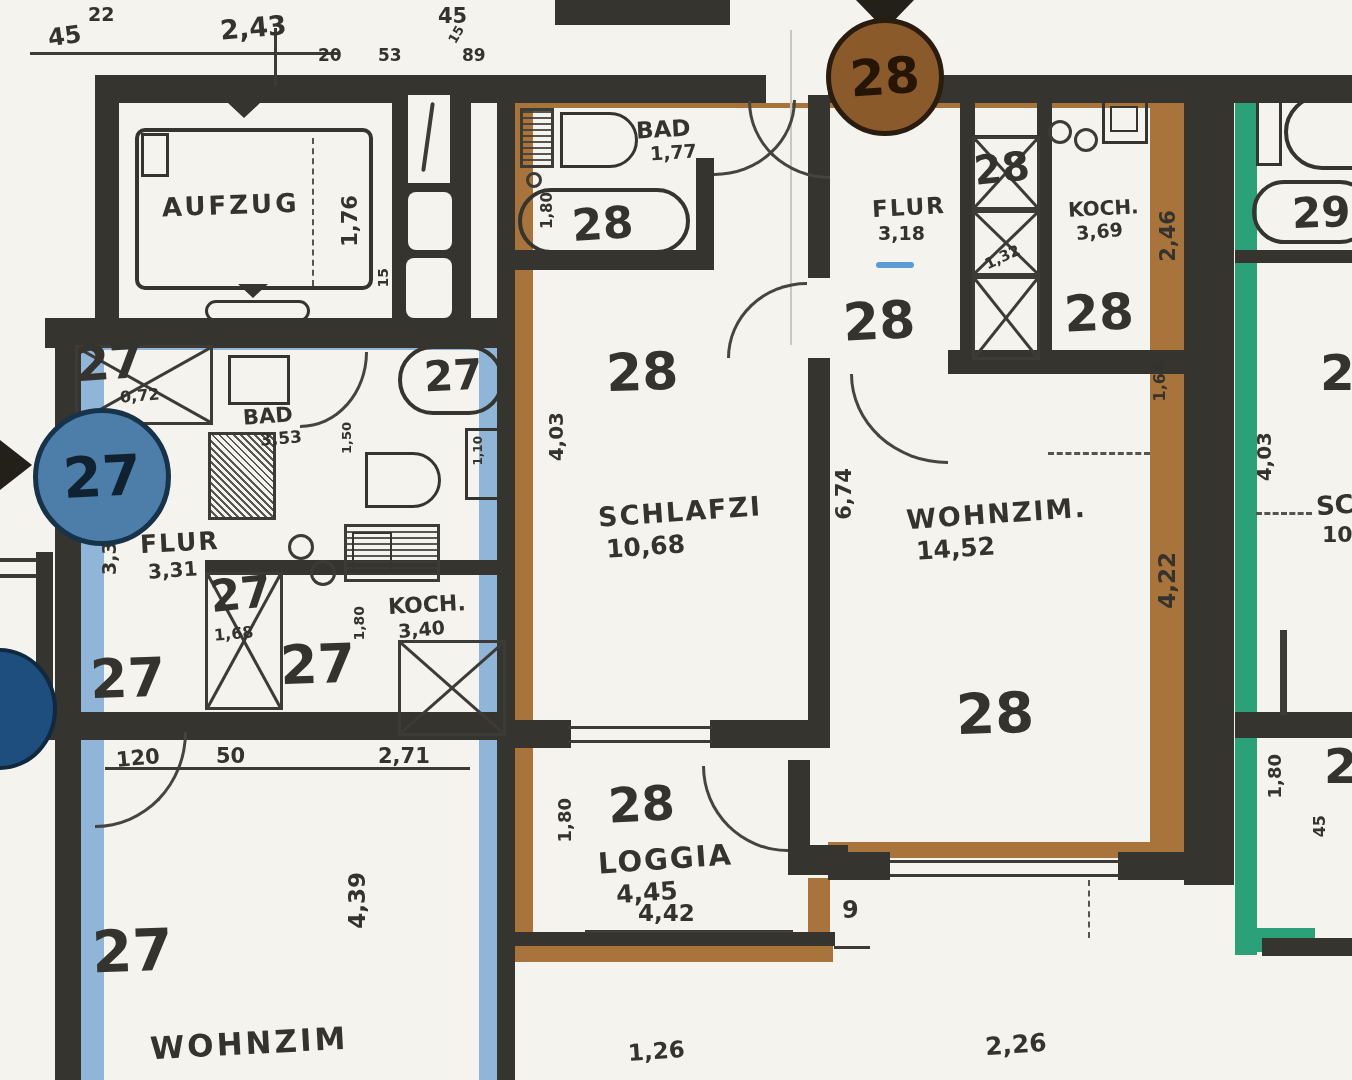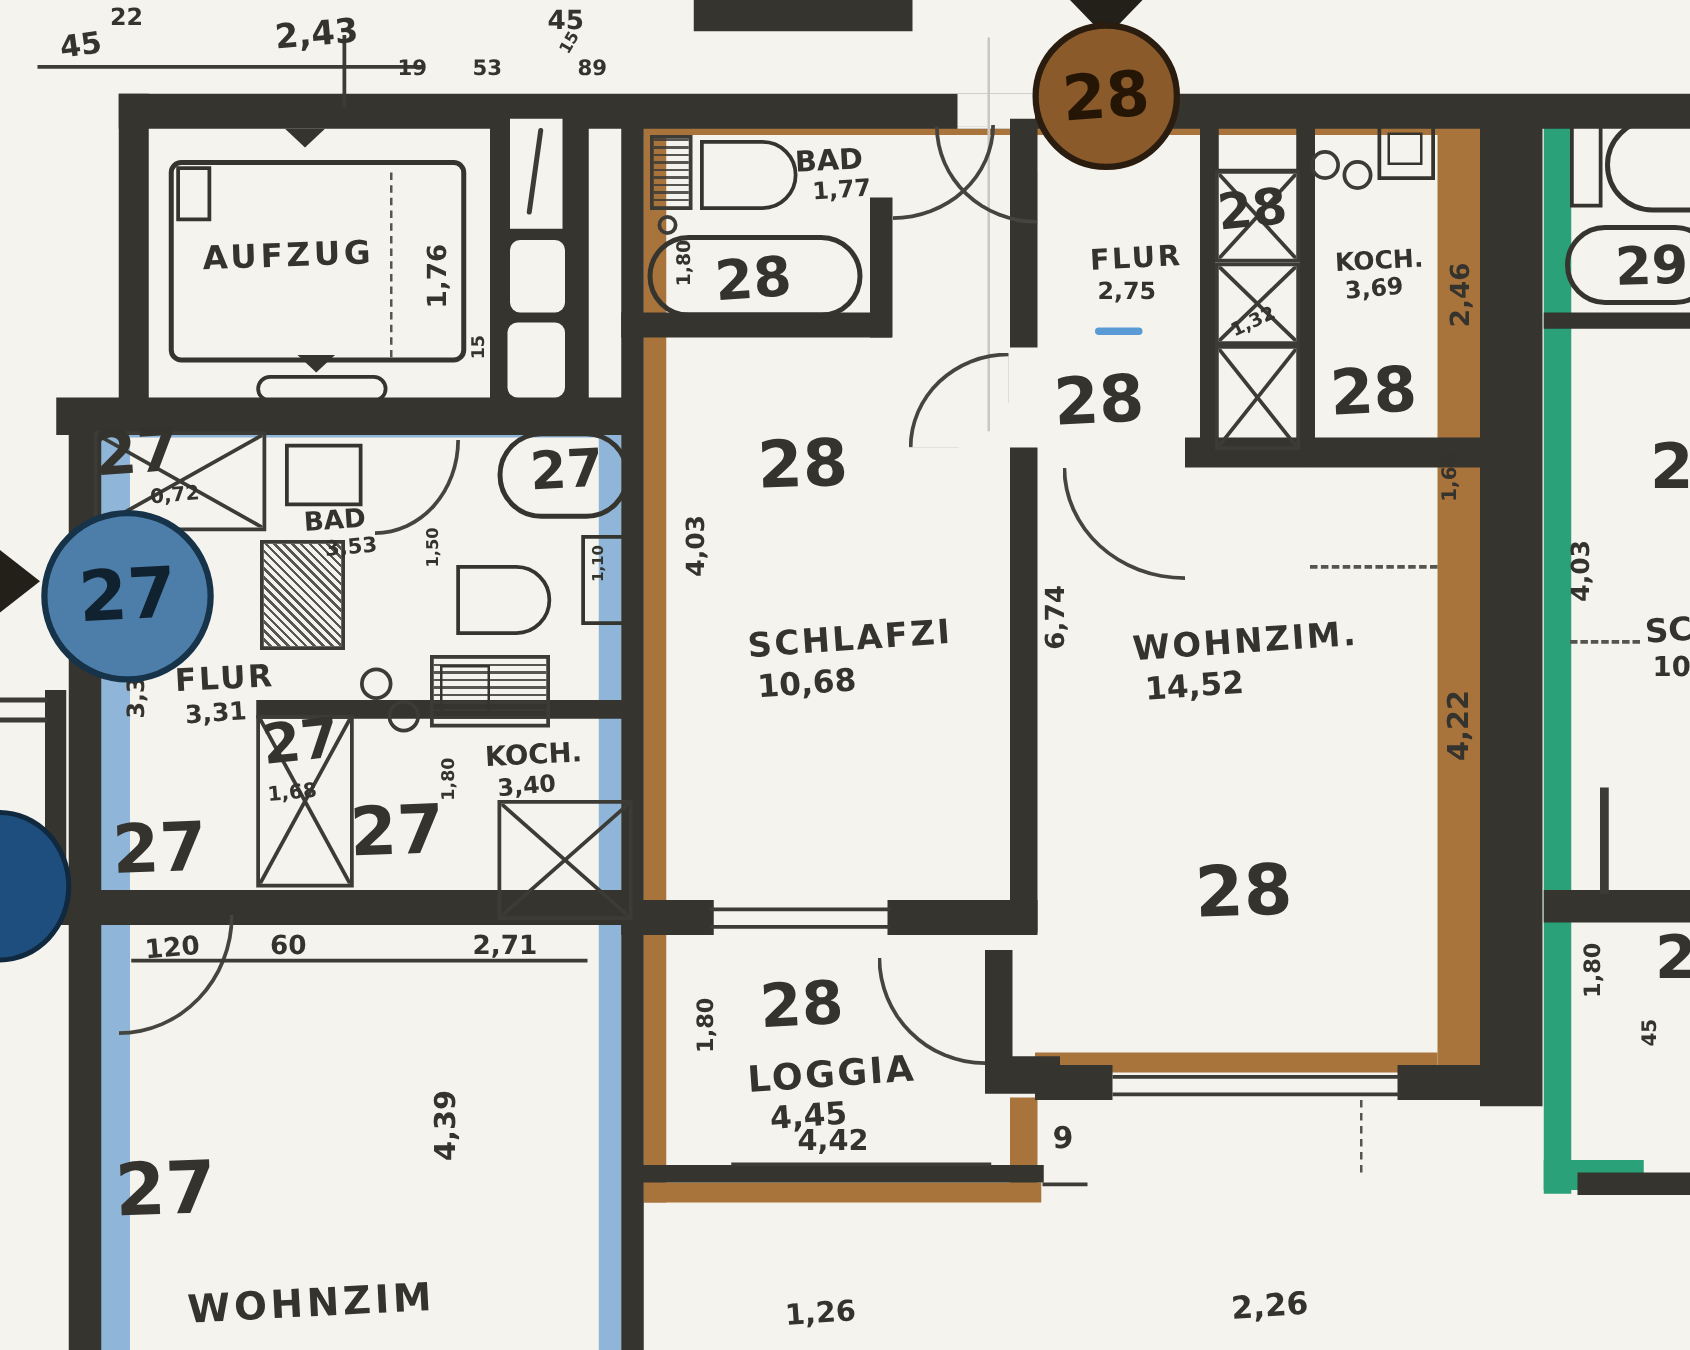--- a/index.html
+++ b/index.html
@@ -99,38 +99,38 @@
   <div class="band" style="left:408px;top:192px;width:44px;height:58px;background:#f5f3ee;border-radius:8px"></div>
   <div class="band" style="left:406px;top:258px;width:46px;height:60px;background:#f5f3ee;border-radius:8px"></div>
 
   <div class="dl" style="left:30px;top:52px;width:310px;height:3px"></div>
   <div class="dl" style="left:274px;top:28px;width:3px;height:58px"></div>
   <span class="t" style="left:48px;top:24px;font-size:24px;transform:rotate(-8deg)">45</span>
   <span class="t" style="left:88px;top:5px;font-size:19px">22</span>
   <span class="t" style="left:220px;top:14px;font-size:27px;transform:rotate(-5deg)">2,43</span>
   <div class="w" style="left:555px;top:0px;width:175px;height:25px"></div>
   <span class="t" style="left:438px;top:6px;font-size:21px">45</span>
-  <span class="t" style="left:318px;top:47px;font-size:17px">19</span>
+  <span class="t" style="left:318px;top:47px;font-size:17px">20</span>
   <span class="t" style="left:378px;top:47px;font-size:17px">53</span>
   <span class="t" style="left:447px;top:28px;font-size:13px;transform:rotate(-60deg)">15</span>
   <span class="t" style="left:462px;top:47px;font-size:17px">89</span>
 
   <div class="hlines" style="left:520px;top:108px;width:34px;height:60px;border:3px solid #3c3b35"></div>
   <div class="circ" style="left:526px;top:172px;width:16px;height:16px"></div>
   <div class="bx" style="left:560px;top:112px;width:78px;height:56px;border-radius:0 40px 40px 0"></div>
   <span class="t" style="left:636px;top:118px;font-size:23px;transform:rotate(-3deg)">BAD</span>
   <span class="t" style="left:650px;top:143px;font-size:19px;transform:rotate(-4deg)">1,77</span>
   <div class="arcBR" style="left:714px;top:100px;width:82px;height:76px"></div>
   <div class="bx pill" style="left:518px;top:188px;width:172px;height:66px;border-width:4px"></div>
   <span class="t v" style="left:540px;top:192px;font-size:15px">1,80</span>
   <span class="t" style="left:572px;top:202px;font-size:44px;transform:rotate(-4deg)">28</span>
 
   <div class="arcBL" style="left:748px;top:101px;width:82px;height:78px"></div>
   <span class="t" style="left:872px;top:196px;font-size:23px;letter-spacing:2px;transform:rotate(-3deg)">FLUR</span>
-  <span class="t" style="left:878px;top:224px;font-size:19px">2,75</span>
+  <span class="t" style="left:878px;top:224px;font-size:19px">3,18</span>
   <div class="dl" style="left:876px;top:262px;width:38px;height:6px;background:#5b9bd5;border-radius:3px"></div>
   <span class="t" style="left:843px;top:295px;font-size:52px;transform:rotate(-3deg)">28</span>
   <div class="bx" style="left:972px;top:98px;width:68px;height:40px"></div>
   <div class="xbox" style="left:972px;top:136px;width:68px;height:74px">
       <svg viewBox="0 0 100 100" preserveAspectRatio="none">
         <line x1="0" y1="0" x2="100" y2="100" stroke="#3c3b35" stroke-width="3" vector-effect="non-scaling-stroke"></line>
         <line x1="100" y1="0" x2="0" y2="100" stroke="#3c3b35" stroke-width="3" vector-effect="non-scaling-stroke"></line>
       </svg>
     </div>
   <div class="xbox" style="left:972px;top:210px;width:68px;height:66px">
@@ -224,21 +224,21 @@
   <span class="t" style="left:280px;top:638px;font-size:54px;transform:rotate(-2deg)">27</span>
   <div class="xbox" style="left:398px;top:640px;width:108px;height:96px">
       <svg viewBox="0 0 100 100" preserveAspectRatio="none">
         <line x1="0" y1="0" x2="100" y2="100" stroke="#3c3b35" stroke-width="3" vector-effect="non-scaling-stroke"></line>
         <line x1="100" y1="0" x2="0" y2="100" stroke="#3c3b35" stroke-width="3" vector-effect="non-scaling-stroke"></line>
       </svg>
     </div>
   <div class="arcBR" style="left:95px;top:732px;width:92px;height:96px"></div>
   <div class="dl" style="left:105px;top:767px;width:365px;height:3px"></div>
   <span class="t" style="left:116px;top:748px;font-size:21px;transform:rotate(-5deg)">120</span>
-  <span class="t" style="left:216px;top:746px;font-size:21px">60</span>
+  <span class="t" style="left:216px;top:746px;font-size:21px">50</span>
   <span class="t" style="left:378px;top:746px;font-size:21px">2,71</span>
   <span class="t v" style="left:346px;top:872px;font-size:23px">4,39</span>
   <span class="t" style="left:92px;top:922px;font-size:58px;transform:rotate(-2deg)">27</span>
   <span class="t" style="left:150px;top:1028px;font-size:31px;letter-spacing:3px;transform:rotate(-3deg)">WOHNZIM</span>
 
   <div class="bx" style="left:1256px;top:94px;width:26px;height:72px"></div>
   <div class="bx pill" style="left:1284px;top:94px;width:120px;height:76px;border-width:4px"></div>
   <div class="bx" style="left:1252px;top:180px;width:120px;height:64px;border-radius:32px;border-width:4px"></div>
   <span class="t" style="left:1292px;top:192px;font-size:42px;transform:rotate(-2deg)">29</span>
   <span class="t" style="left:1320px;top:348px;font-size:50px">2</span>

